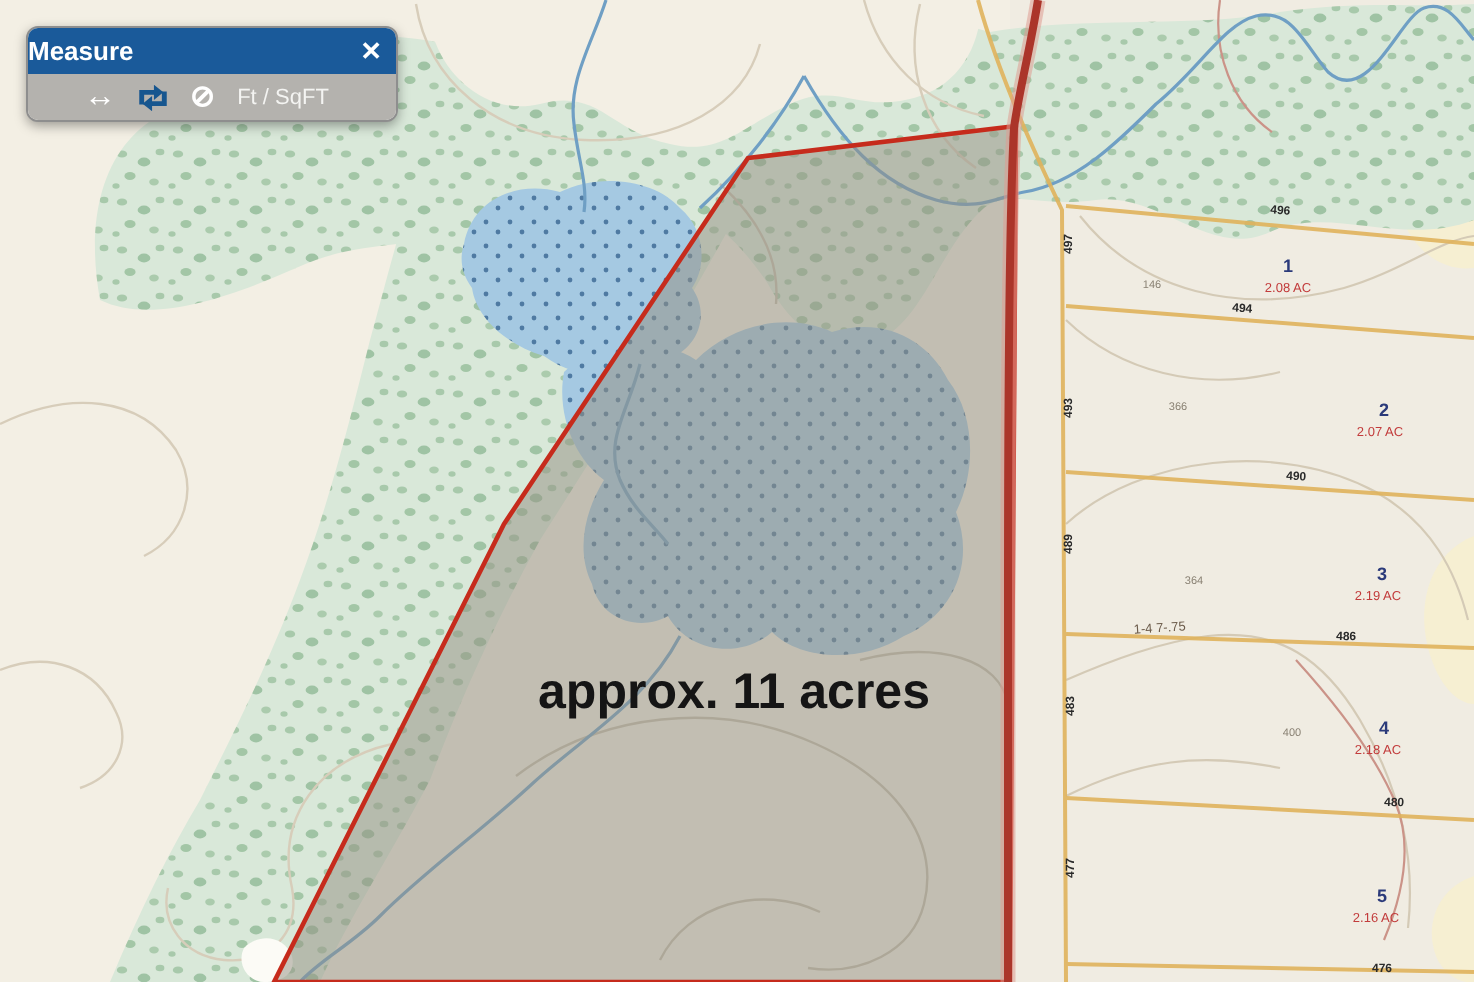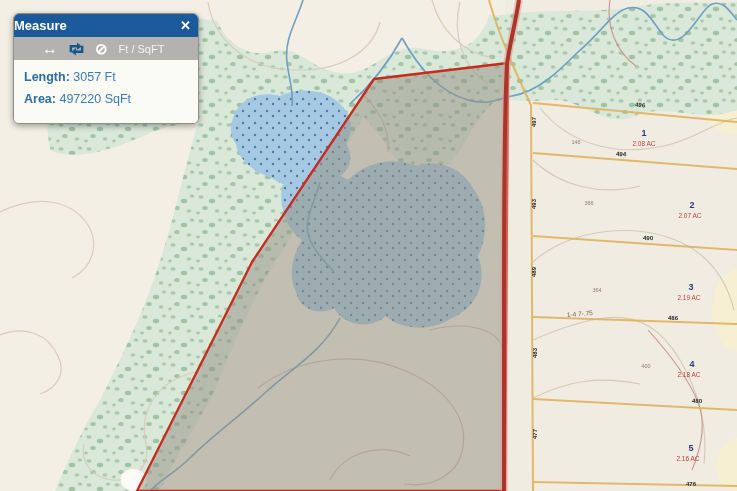--- a/index.html
+++ b/index.html
@@ -176,20 +176,21 @@
     <g text-anchor="middle" fill="#8a8274">
       <text class="t" x="576" y="144" font-size="5.5">146</text>
       <text class="t" x="589" y="205" font-size="5.5">366</text>
       <text class="t" x="597" y="292" font-size="5.5">364</text>
       <text class="t" x="646" y="368" font-size="5.5">400</text>
     </g>
 
     <text class="t" x="580" y="316" font-size="6.5" fill="#6b5b4a" text-anchor="middle" transform="rotate(-4 580 316)">1-4 7-.75</text>
   </svg>
 
+  <div id="area-note">approx. 11 acres</div>
 
   <div id="panel">
     <div id="panel-header">
       <span id="panel-title">Measure</span>
       <span id="panel-close">✕</span>
     </div>
     <div id="panel-toolbar">
       <span id="tool-distance" class="tool">
         <span>↔</span>
       </span>
@@ -202,25 +203,15 @@
         </svg>
       </span>
       <span id="tool-clear" class="tool">
         <span>⊘</span>
       </span>
       <span id="tool-units" class="tool">
         <span>Ft / SqFT</span>
         <span id="units-caret">▾</span>
       </span>
     </div>
-    <div id="panel-body">
-      <div class="meas-row">
-        <b>Length:</b>
-        <span>3057 Ft</span>
-      </div>
-      <div class="meas-row">
-        <b>Area:</b>
-        <span>497220 SqFt</span>
-      </div>
-    </div>
   </div>
 
 </div>
 
 </body></html>

